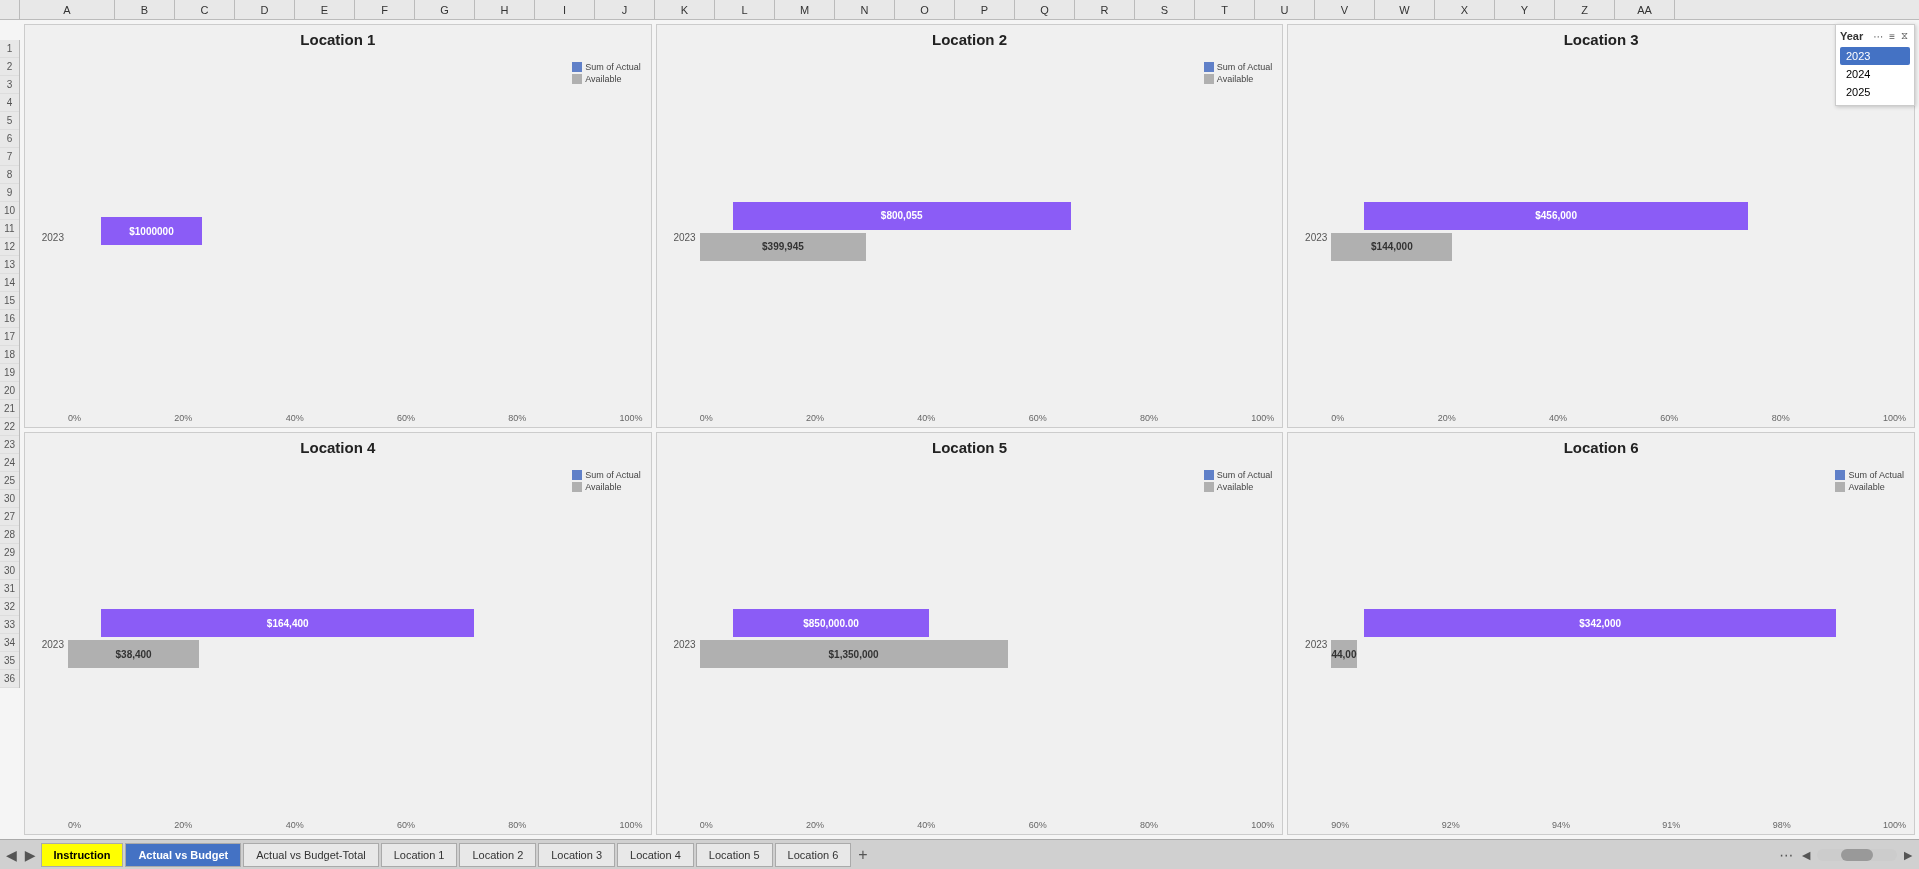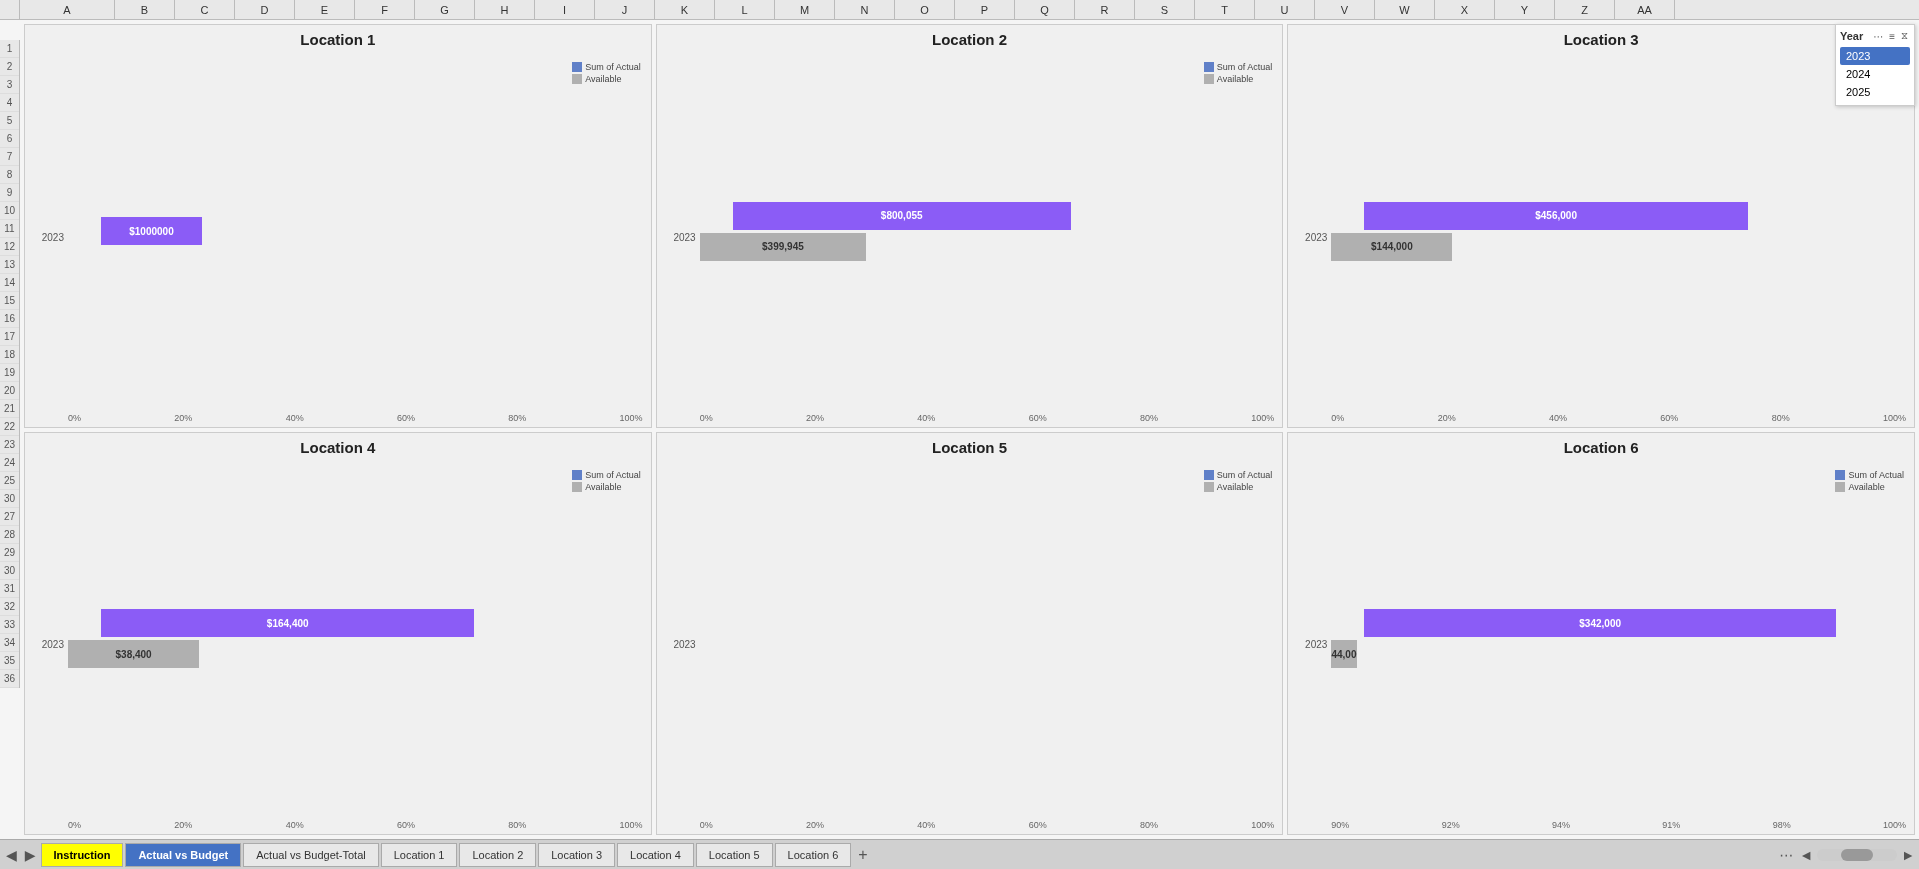--- a/index.html
+++ b/index.html
@@ -577,20 +577,32 @@
     </div>
 
     <div class="chart-container">
       <div class="chart-title">Location 5</div>
       <div class="chart-inner">
         <div class="chart-left">
           <div style="font-size:10px;color:#555;text-align:right;padding-right:4px">2023</div>
         </div>
         <div class="chart-main">
           <div class="chart-bars-area">
+            <div class="horizontal-bars" style="width:calc(100% - 70px)">
+              <div class="h-bar-row">
+                <div class="h-bar-fill h-bar-actual-fill" style="width:39%">
+                  <span>$850,000.00</span>
+                </div>
+              </div>
+              <div class="h-bar-row">
+                <div class="h-bar-fill h-bar-avail-fill" style="width:61%">
+                  <span>$1,350,000</span>
+                </div>
+              </div>
+            </div>
             <div class="chart-legend">
               <div class="chart-legend-item">
                 <div class="chart-legend-color" style="background:#6080c8"></div>
                 <span>Sum of Actual</span>
               </div>
               <div class="chart-legend-item">
                 <div class="chart-legend-color" style="background:#b0b0b0"></div>
                 <span>Available</span>
               </div>
             </div>

